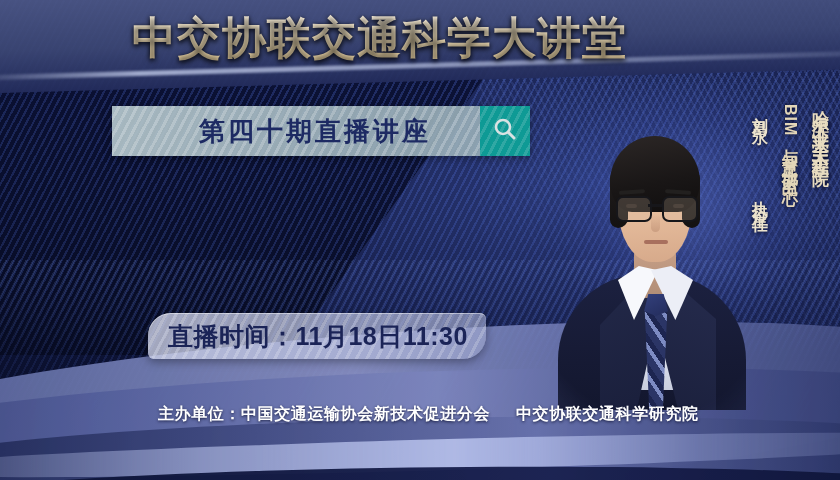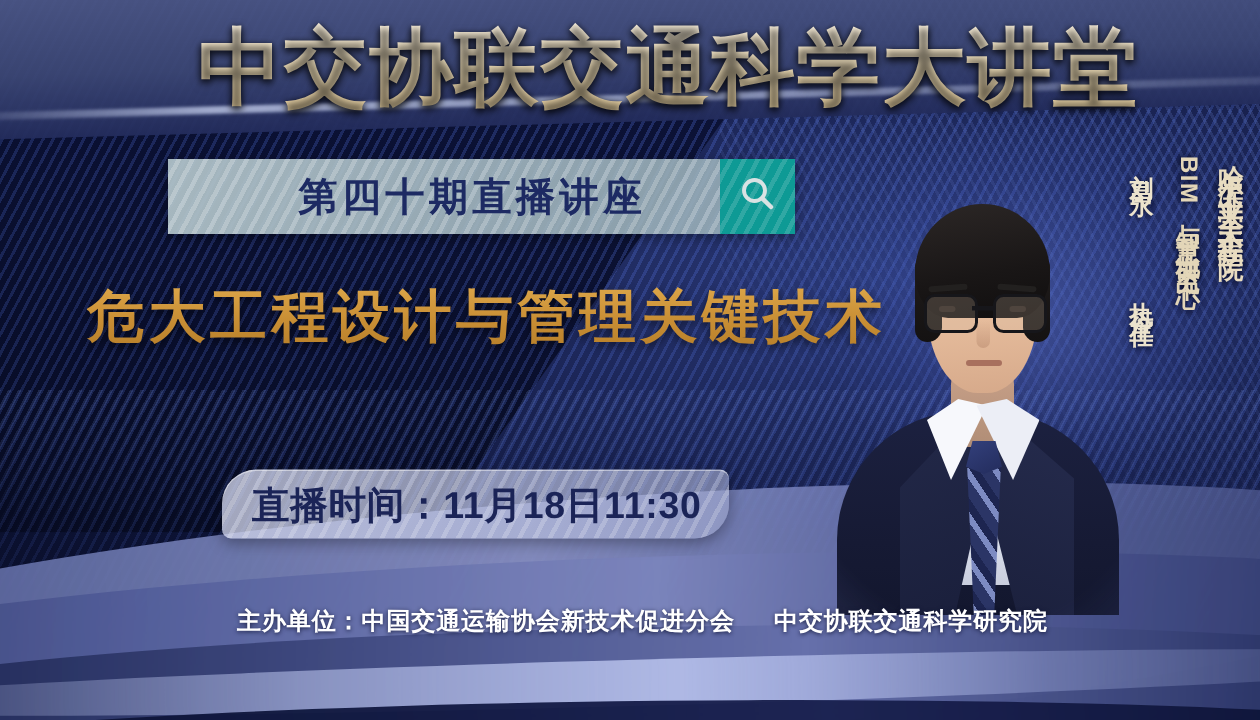--- a/index.html
+++ b/index.html
@@ -136,21 +136,21 @@
         rgba(120,150,240,0) 0px, rgba(120,150,240,0) 4px,
         rgba(130,160,245,.18) 4px, rgba(130,160,245,.18) 6px);
     -webkit-mask-image: linear-gradient(180deg,#000 0%, rgba(0,0,0,0) 85%);
             mask-image: linear-gradient(180deg,#000 0%, rgba(0,0,0,0) 85%);
   }
 
   
   .main-title {
     position: absolute;
     left: 132px; top: 14px;
-    font-size: 56px;
+    font-size: 44px;
     font-weight: 700;
     letter-spacing: 1px;
     line-height: 1.1;
     color: #f2e3c4;
     background: linear-gradient(180deg, #fdf4e2 0%, #f3e2bd 48%, #e2cb9c 100%);
     -webkit-background-clip: text;
             background-clip: text;
     -webkit-text-fill-color: transparent;
     text-shadow: 0 2px 5px rgba(0,0,0,.55);
     white-space: nowrap;
@@ -474,21 +474,20 @@
     <div class="sub-banner-search">
       <span>
         <svg width="26" height="26" viewBox="0 0 26 26" fill="none">
           <circle cx="11" cy="11" r="7" stroke="#d9e2e3" stroke-width="2.6"></circle>
           <line x1="16.2" y1="16.2" x2="22" y2="22" stroke="#d9e2e3" stroke-width="3" stroke-linecap="round"></line>
         </svg>
       </span>
     </div>
   </div>
 
-  <div class="topic">危大工程设计与管理关键技术</div>
 
   <div class="time-pill">
     <span class="time-pill-text">直播时间：11月18日11:30</span>
   </div>
 
   <div class="vcol vcol-affil">哈尔滨工业大学土木工程学院</div>
 
   <div class="vcol vcol-center">
     <span class="lat">BIM</span><span>与智慧工地研究中心</span>
   </div>

